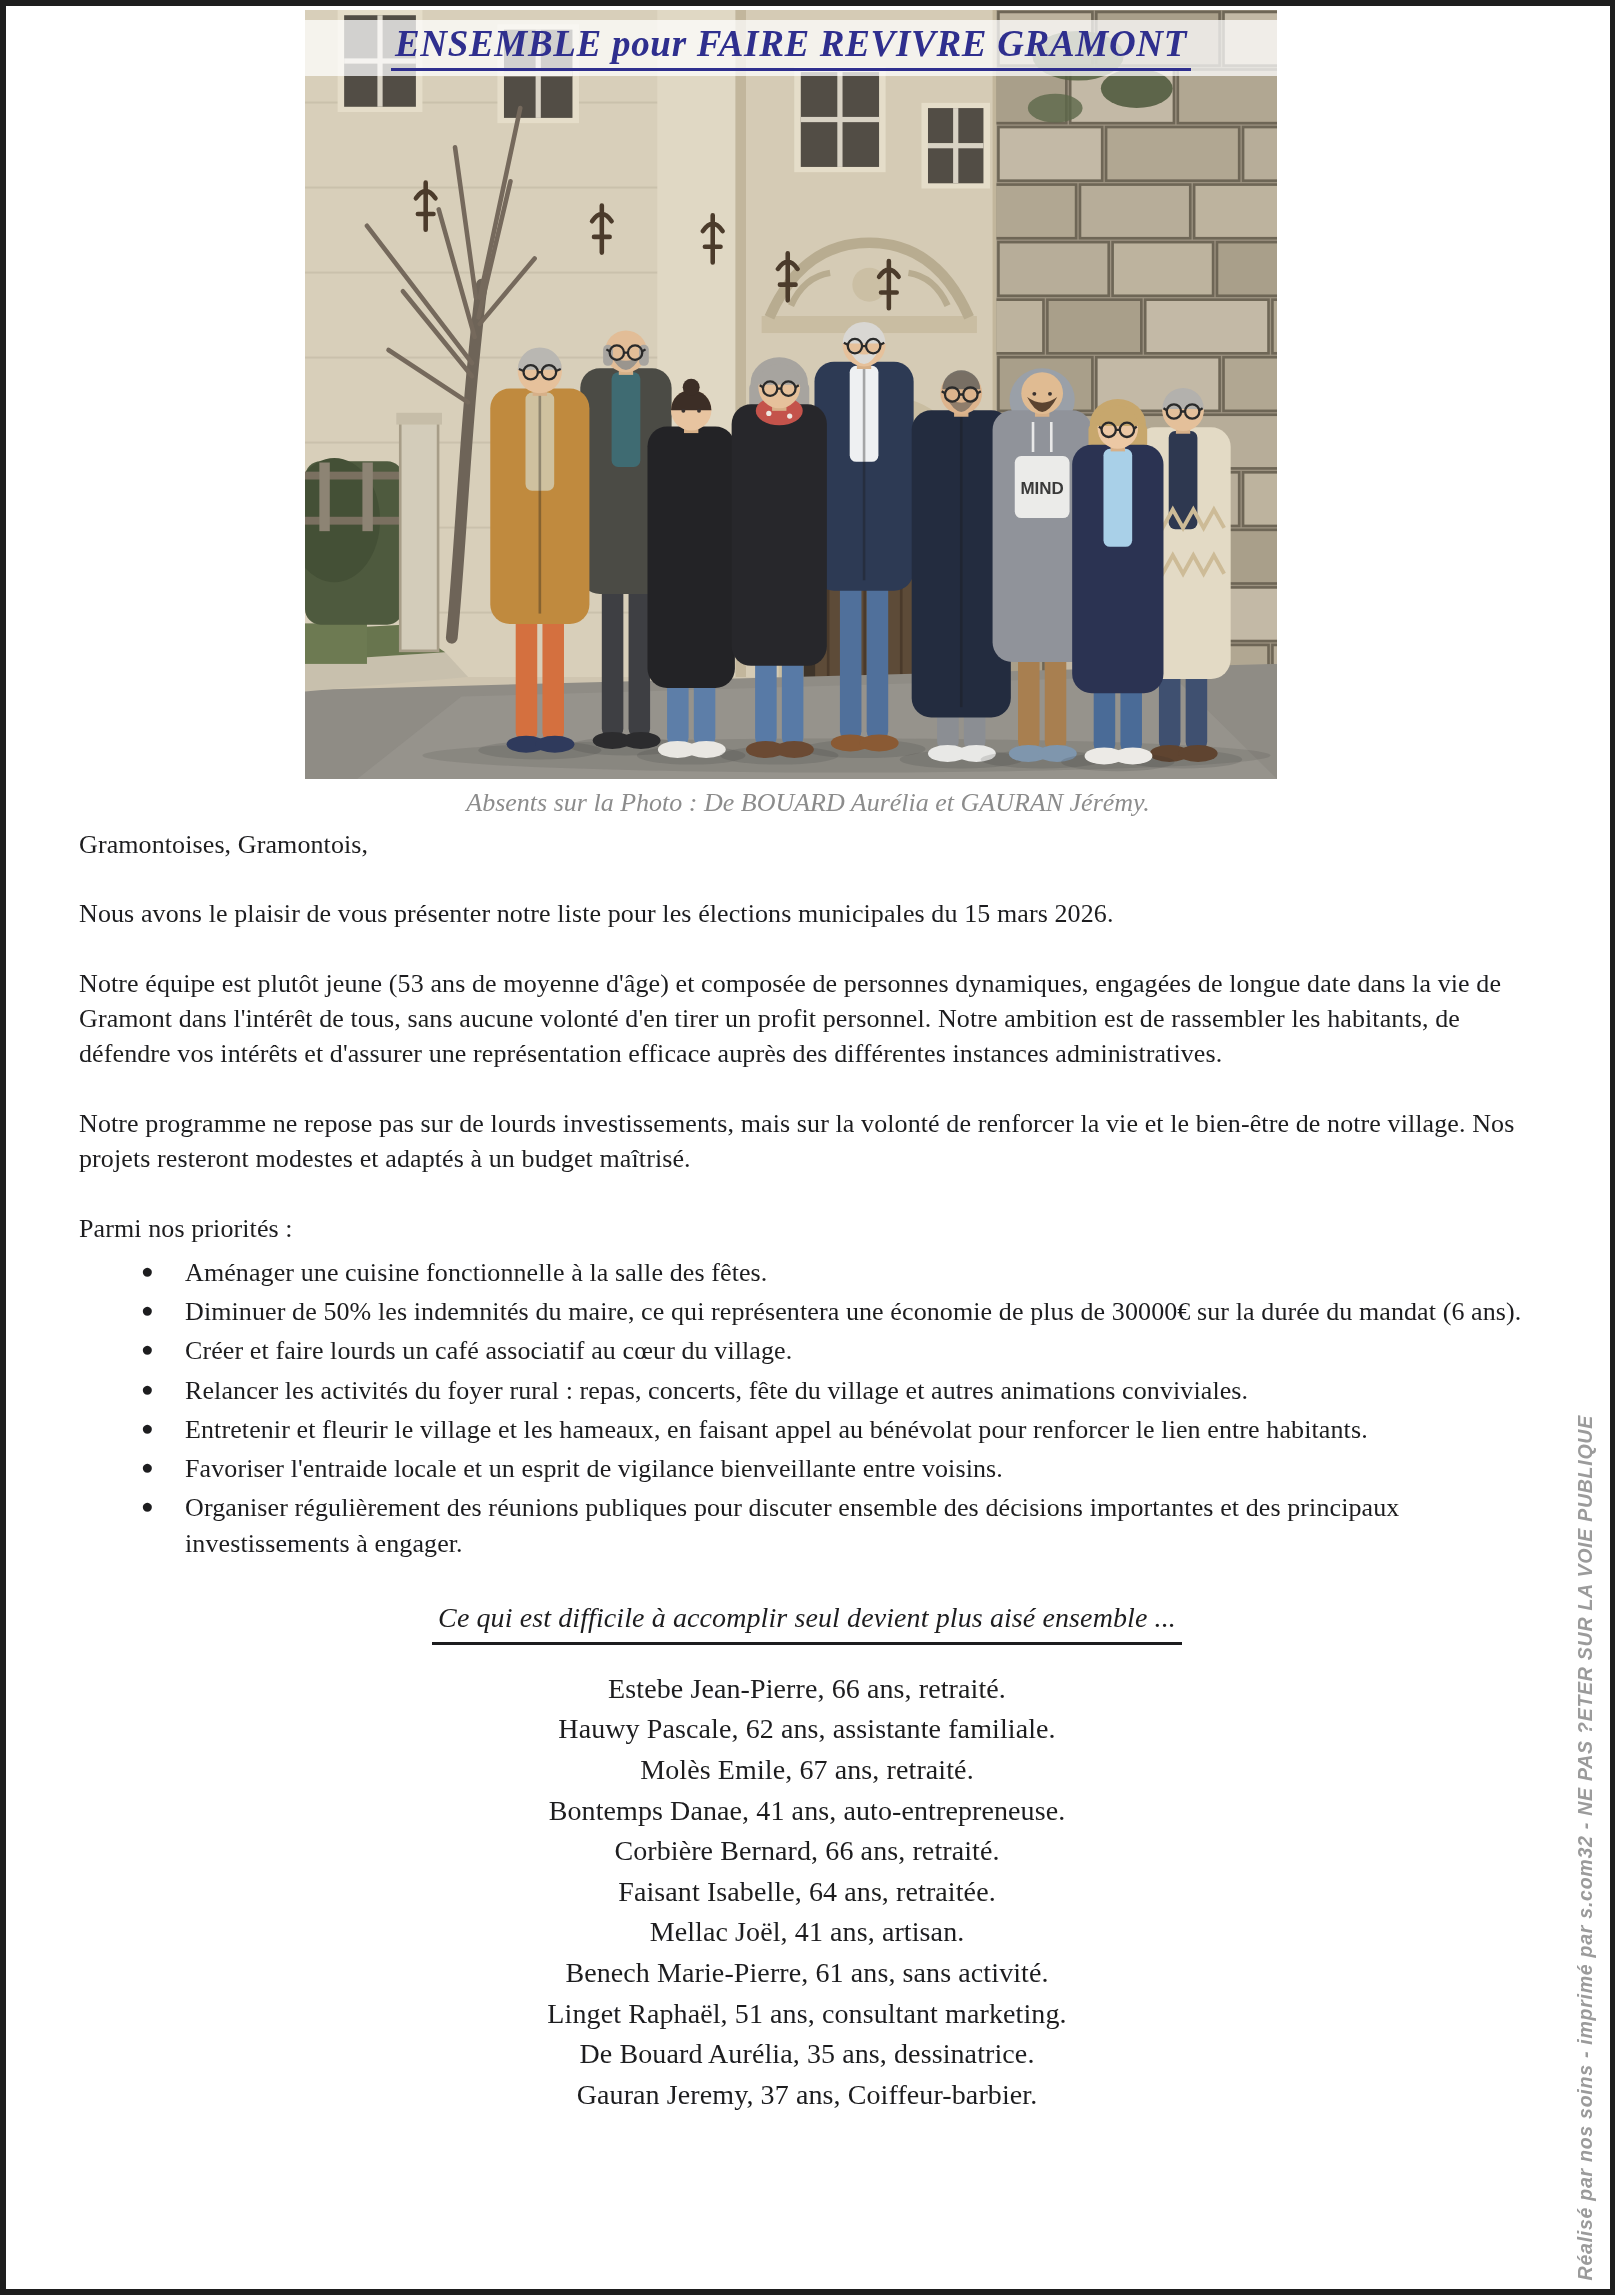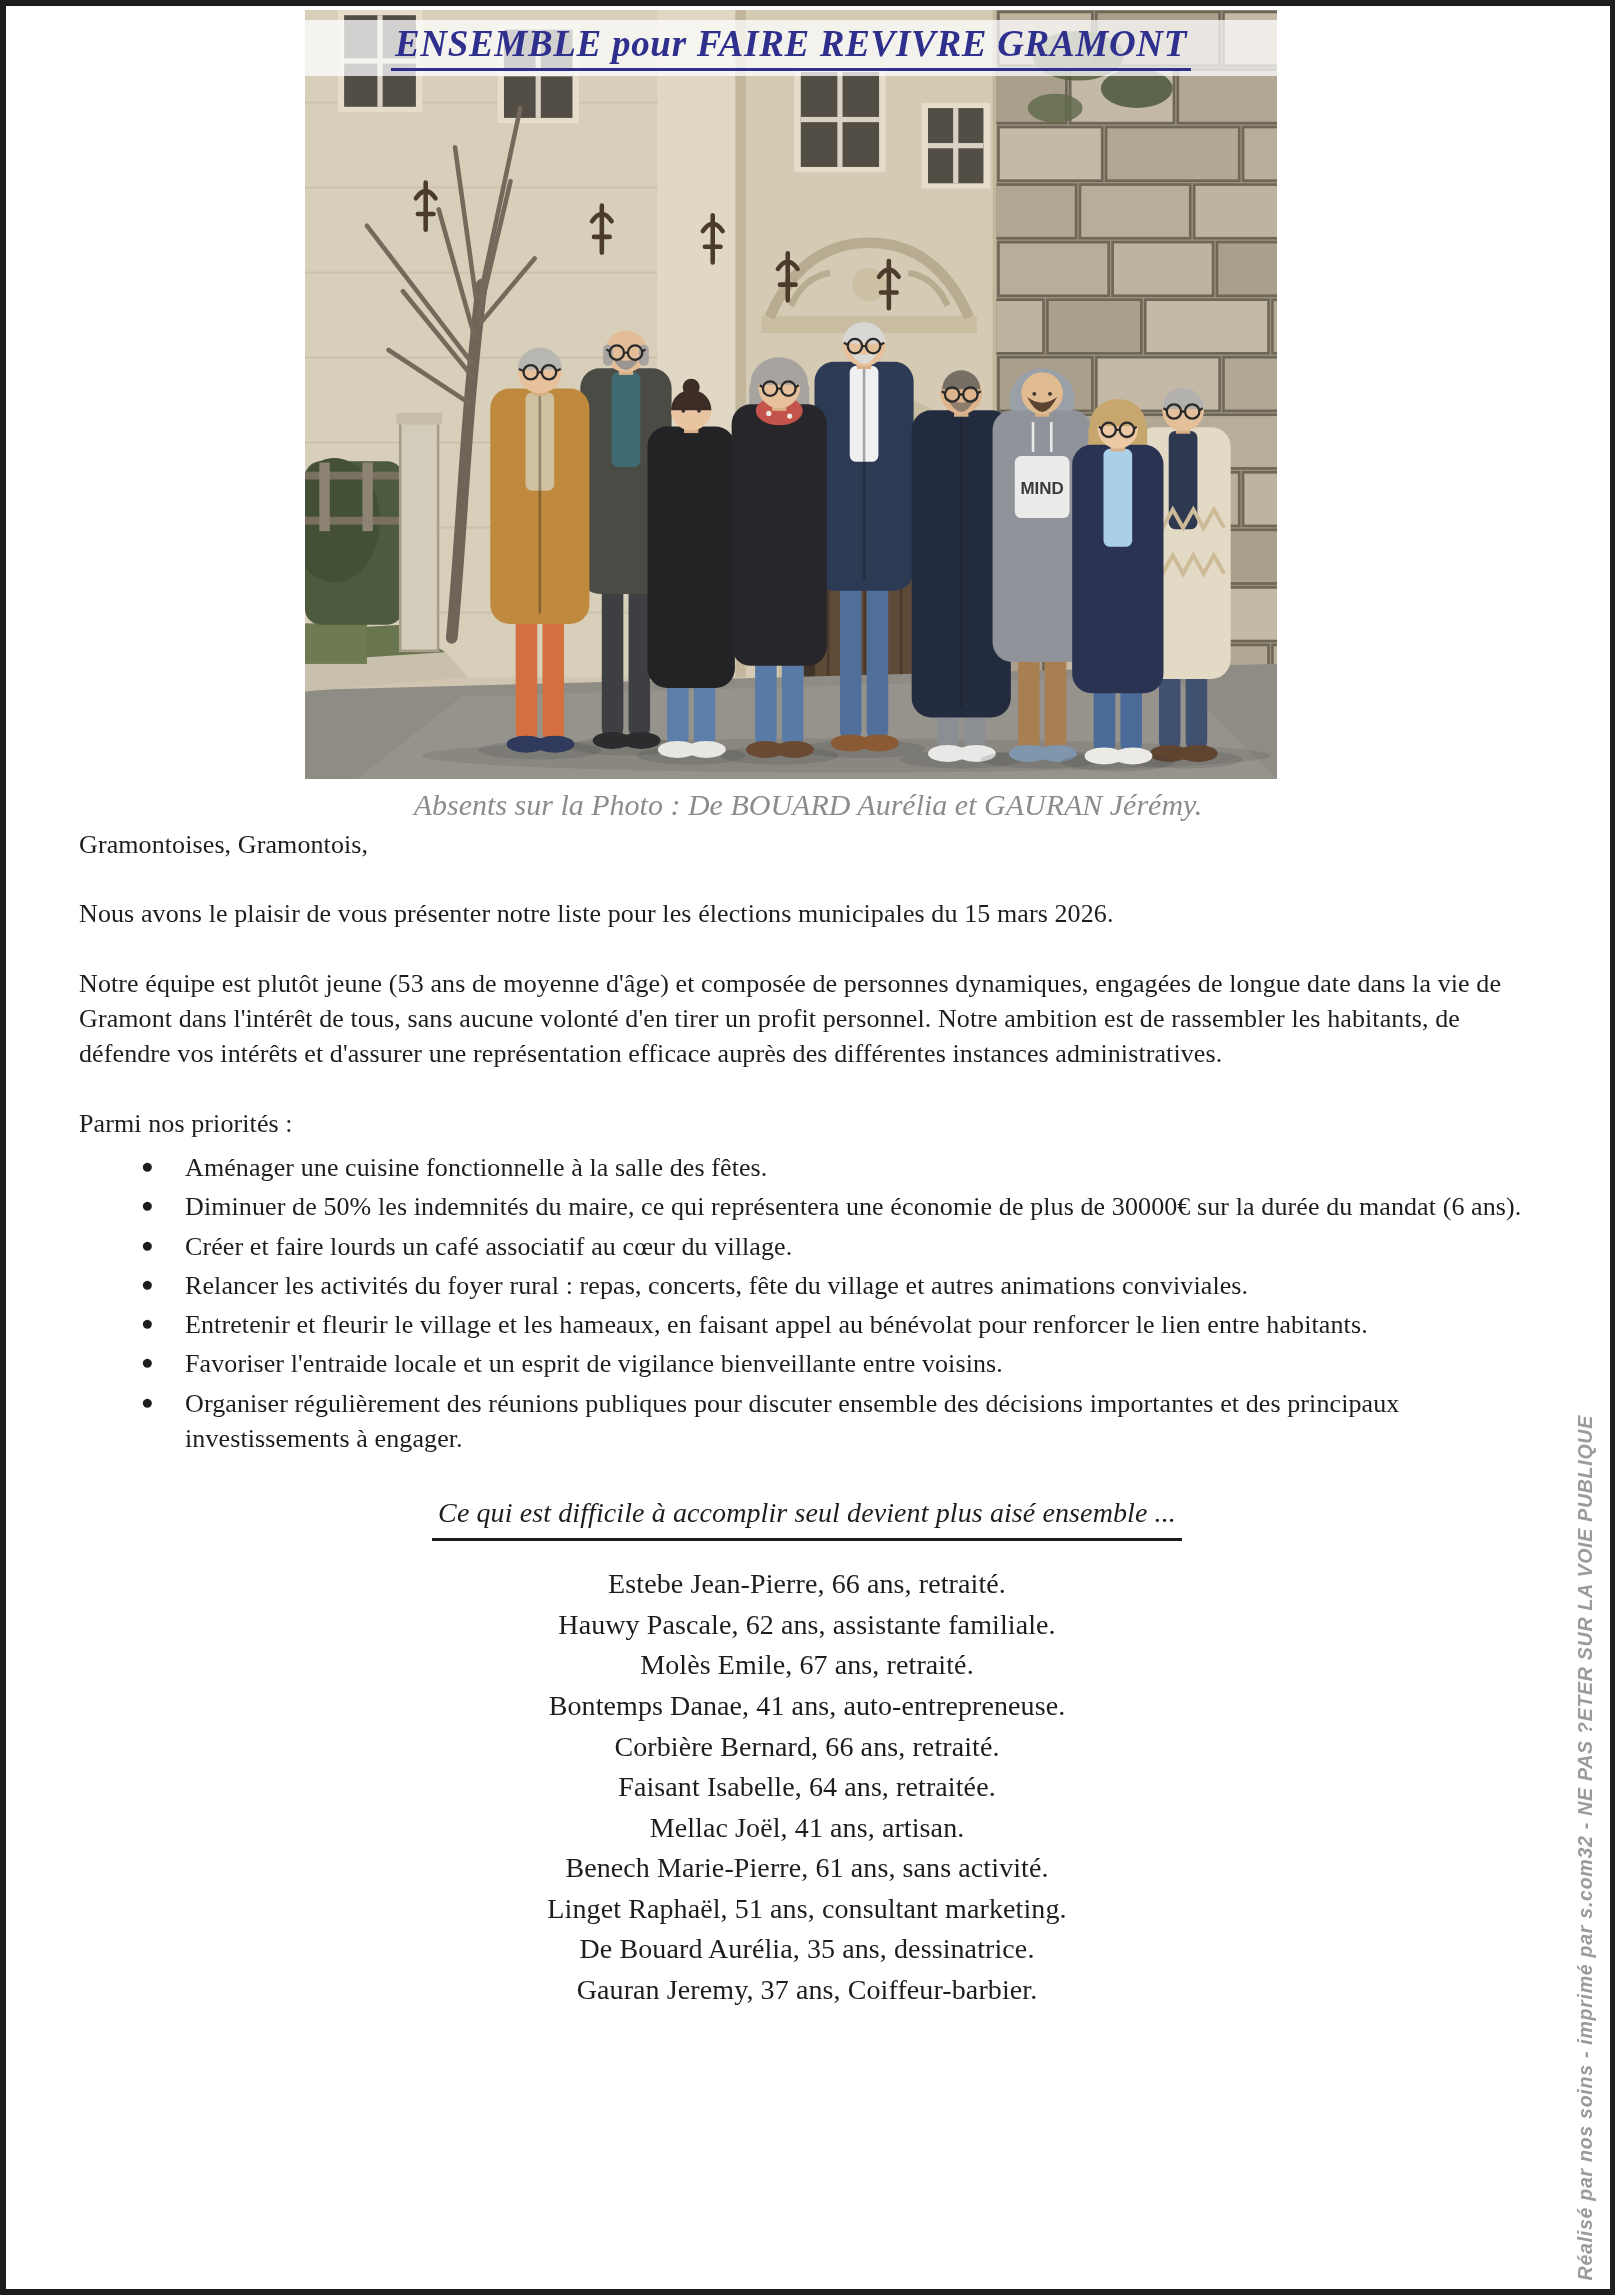--- a/index.html
+++ b/index.html
@@ -27,21 +27,21 @@
   .banner h1{
     margin:0;font-size:37px;font-style:italic;font-weight:700;
     letter-spacing:0.7px;color:var(--title-color,#2f2f8e);
     border-bottom:3.3px solid var(--title-color,#2f2f8e);
     padding:0 3.9px 3.9px 3.9px;line-height:1.05;white-space:nowrap;
   }
   
   .caption{
     position:absolute;top:782px;left:0;width:100%;
     text-align:center;font-style:italic;
-    color:var(--caption-color,#8c8c8c);font-size:30px;
+    color:var(--caption-color,#8c8c8c);font-size:26px;
   }
   
   .content{
     position:absolute;top:816px;left:73px;width:1456px;
     font-size:26px;line-height:1.36;letter-spacing:0.1px;
   }
   .content p{margin:34px 0 0 0;}
   .content p.salutation{margin-top:5px;}
   ul.priorities{margin:9px 0 0 0;padding:0 0 0 62px;list-style:none;}
   ul.priorities li{position:relative;padding-left:44px;margin-top:3.9px;}
@@ -361,20 +361,21 @@
       <h1>ENSEMBLE pour FAIRE REVIVRE GRAMONT</h1>
     </div>
   </div>
 
   <div class="caption">Absents sur la Photo : De BOUARD Aurélia et GAURAN Jérémy.</div>
 
   <div class="content">
     <p class="salutation">Gramontoises, Gramontois,</p>
     <p>Nous avons le plaisir de vous présenter notre liste pour les élections municipales du 15 mars 2026.</p>
     <p>Notre équipe est plutôt jeune (53 ans de moyenne d'âge) et composée de personnes dynamiques, engagées de longue date dans la vie de Gramont dans l'intérêt de tous, sans aucune volonté d'en tirer un profit personnel. Notre ambition est de rassembler les habitants, de défendre vos intérêts et d'assurer une représentation efficace auprès des différentes instances administratives.</p>
+    <p>Notre programme ne repose pas sur de lourds investissements, mais sur la volonté de renforcer la vie et le bien-être de notre village. Nos projets resteront modestes et adaptés à un budget maîtrisé.</p>
     <p>Parmi nos priorités :</p>
     <ul class="priorities" id="priorities">
         <li>Aménager une cuisine fonctionnelle à la salle des fêtes.</li>
         <li>Diminuer de 50% les indemnités du maire, ce qui représentera une économie de plus de 30000€ sur la durée du mandat (6 ans).</li>
         <li>Créer et faire lourds un café associatif au cœur du village.</li>
         <li>Relancer les activités du foyer rural : repas, concerts, fête du village et autres animations conviviales.</li>
         <li>Entretenir et fleurir le village et les hameaux, en faisant appel au bénévolat pour renforcer le lien entre habitants.</li>
         <li>Favoriser l'entraide locale et un esprit de vigilance bienveillante entre voisins.</li>
         <li>Organiser régulièrement des réunions publiques pour discuter ensemble des décisions importantes et des principaux investissements à engager.</li>
       </ul>

